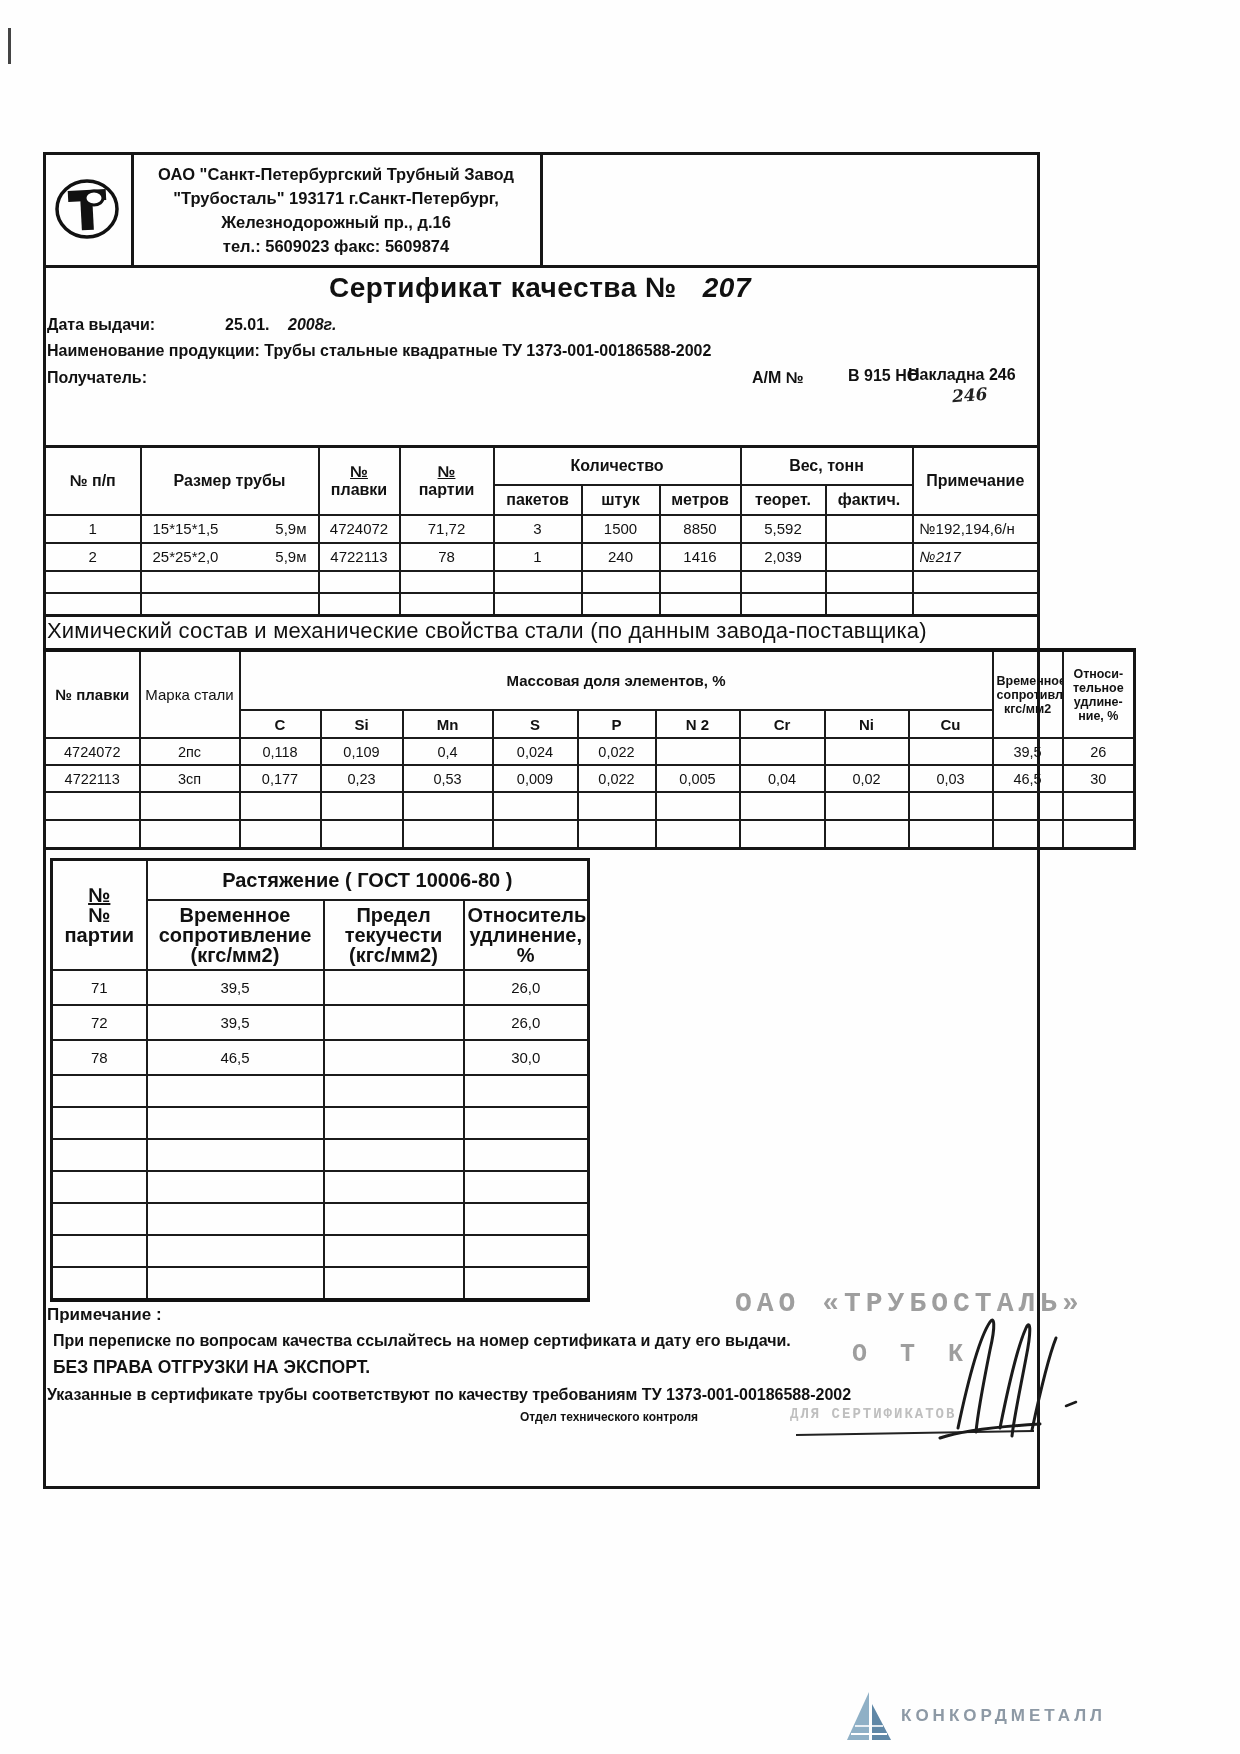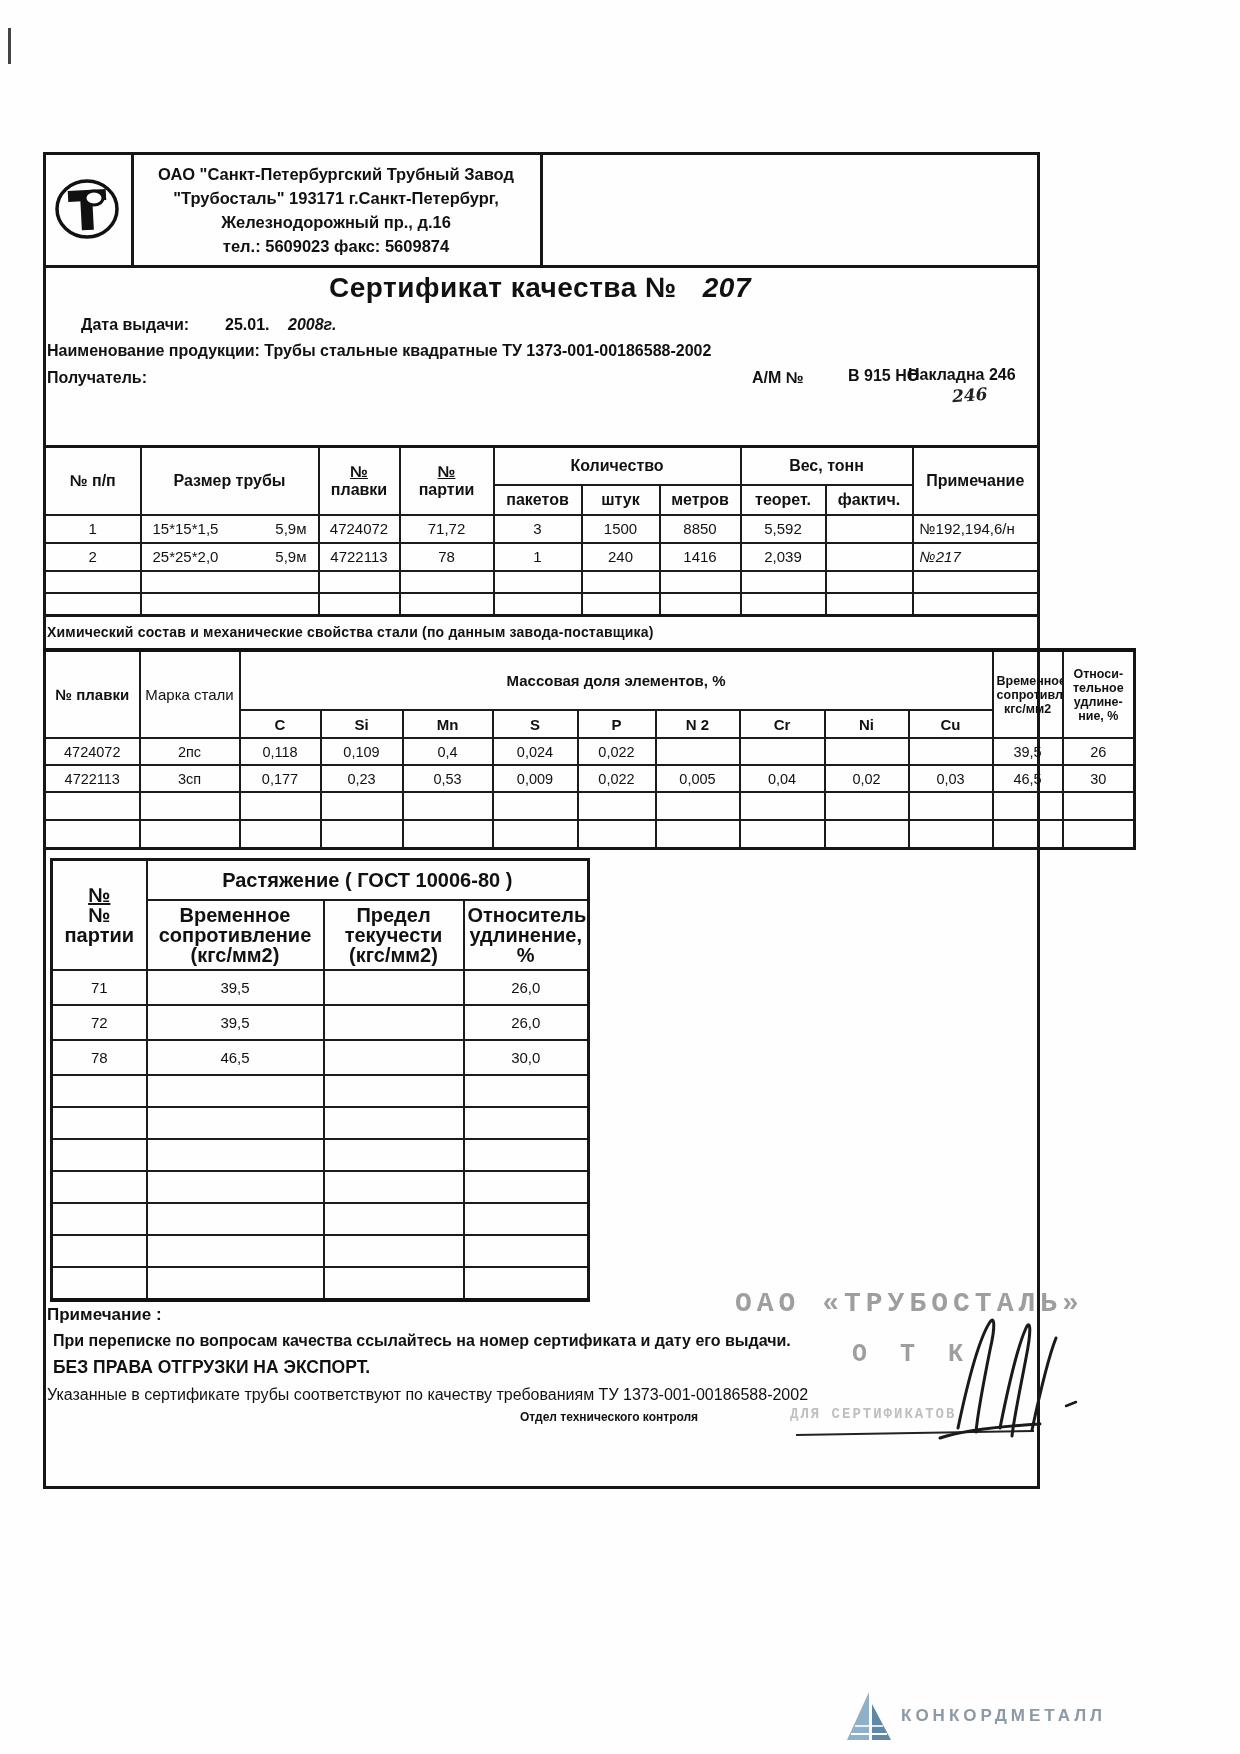--- a/index.html
+++ b/index.html
@@ -39,21 +39,21 @@
   .t-products th{font-size:16px;}
   .t-products .h1{height:38px;}
   .t-products .h2{height:30px;}
   .t-products .dr{height:28px;}
   .t-products .er td{height:20px;}
   .u{text-decoration:underline;}
   .size-cell{display:flex;justify-content:space-between;padding:0 8px;}
   .note-cell{text-align:left;padding-left:6px;}
   .it{font-style:italic;}
 
-  .section-title{position:absolute;left:47px;top:618px;font-size:14px;font-weight:bold;letter-spacing:.2px;margin-top:6px;}
+  .section-title{position:absolute;left:47px;top:618px;font-size:22px;font-weight:normal;letter-spacing:.2px;}
 
   .t-chem{position:absolute;left:43px;top:648px;width:1090px;border:3px solid #161616;border-top:4px solid #111;}
   .t-chem th{font-size:15px;}
   .t-chem .small-h{font-size:12.5px;white-space:normal;line-height:14px;font-weight:bold;}
   .t-chem .dr{height:27px;}
   .t-chem .dr td{font-size:14.5px;}
   .t-chem .er td{height:26px;}
 
   .t-tension{position:absolute;left:50px;top:858px;width:537px;border:3px solid #161616;}
   .t-tension th{white-space:normal;line-height:20px;font-size:20px;}
@@ -95,21 +95,21 @@
     <span>"Трубосталь"   193171   г.Санкт-Петербург,</span>
     <span>Железнодорожный пр., д.16</span>
     <span>тел.: 5609023     факс: 5609874</span>
   </div>
 
 
   <div class="title-row">
     <span>Сертификат качества №</span><span class="title-num">207</span>
   </div>
 
-  <div class="meta-line" style="left:47px;top:316px;padding-left:34px;">Дата выдачи:</div>
+  <div class="meta-line" style="left:47px;top:316px;">Дата выдачи:</div>
   <div class="meta-line" style="left:225px;top:316px;">25.01.</div>
   <div class="meta-line it" style="left:288px;top:316px;">2008г.</div>
   <div class="meta-line" style="left:47px;top:342px;">Наименование продукции: Трубы стальные квадратные ТУ 1373-001-00186588-2002</div>
   <div class="meta-line" style="left:47px;top:369px;">Получатель:</div>
   <div class="meta-line" style="left:752px;top:369px;">А/М №</div>
   <div class="meta-line" style="left:848px;top:367px;">В 915 НО</div>
   <div class="meta-line" style="left:908px;top:366px;">Накладна 246</div>
   <div class="abs hand" style="left:952px;top:385px;">246</div>
 
   <table class="t-products">
@@ -379,21 +379,21 @@
           <td></td>
           <td></td>
           <td></td>
         </tr>
   </tbody>
     </table>
 
   <div class="note-line" style="left:47px;top:1305px;font-size:17px;">Примечание :</div>
   <div class="note-line" style="left:53px;top:1332px;font-size:16px;">При переписке по вопросам качества ссылайтесь на номер сертификата и дату его выдачи.</div>
   <div class="note-line" style="left:53px;top:1357px;font-size:17.5px;">БЕЗ ПРАВА ОТГРУЗКИ НА ЭКСПОРТ.</div>
-  <div class="note-line" style="left:47px;top:1386px;font-size:16px;font-weight:400;">Указанные в сертификате трубы соответствуют по  качеству требованиям ТУ 1373-001-00186588-2002</div>
+  <div class="note-line" style="left:47px;top:1386px;font-size:16px;font-weight:700;">Указанные в сертификате трубы соответствуют по  качеству требованиям ТУ 1373-001-00186588-2002</div>
   <div class="note-line" style="left:520px;top:1410px;font-size:12px;">Отдел технического контроля</div>
   <div class="otk-underline"></div>
 
   <div class="stamp" style="left:735px;top:1288px;font-size:28px;letter-spacing:5px;">ОАО   «ТРУБОСТАЛЬ»</div>
   <div class="stamp" style="left:852px;top:1340px;font-size:25px;letter-spacing:9px;">О Т К</div>
   <div class="stamp" style="left:790px;top:1406px;font-size:14px;letter-spacing:2px;opacity:.65;">ДЛЯ СЕРТИФИКАТОВ</div>
 
   <svg class="abs" style="left:920px;top:1310px;" width="160" height="150" viewBox="0 0 160 150">
     <g fill="none" stroke="#1a1a1a" stroke-width="3" stroke-linecap="round">
       <path d="M38,118 C46,80 58,30 70,12 C74,6 76,14 70,40 C64,70 58,100 56,122"></path>

